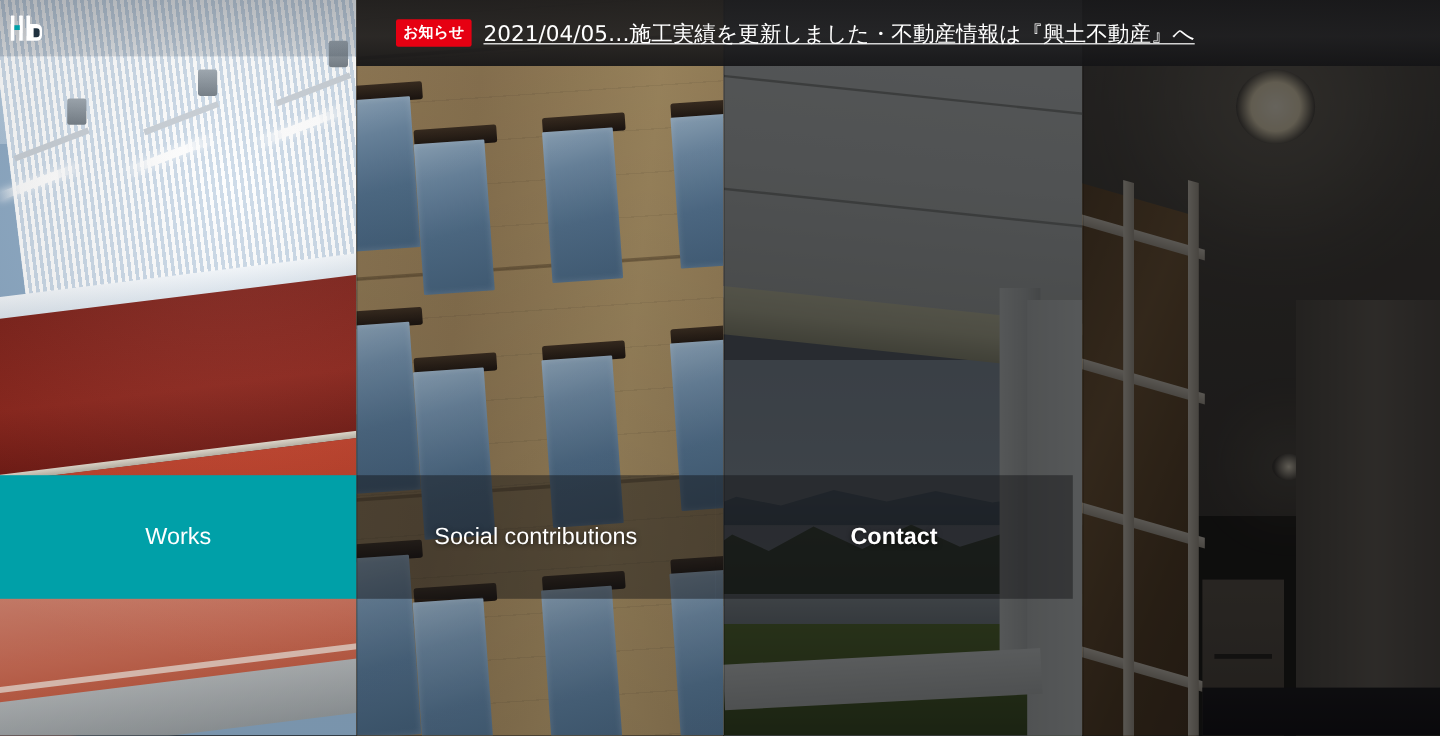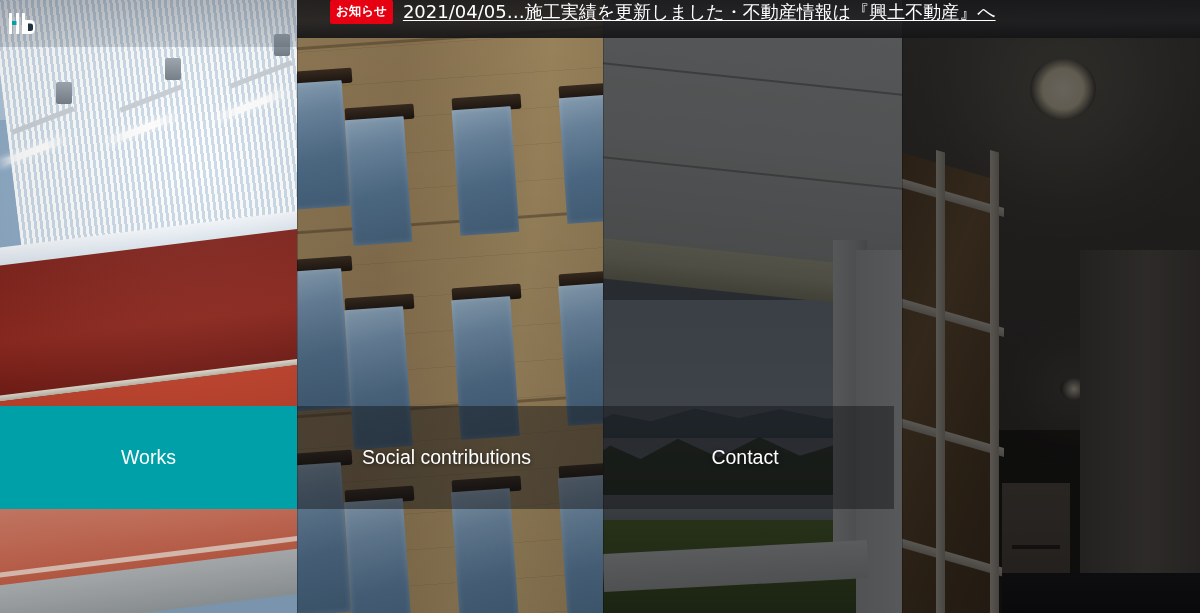--- a/index.html
+++ b/index.html
@@ -183,52 +183,52 @@
     width:27px; height:25px; flex:0 0 auto;
     position:relative;
   }
   .brand-text {
     color:#ffffff; font-size:20.5px; letter-spacing:.5px; white-space:nowrap;
     text-shadow:0 1px 3px rgba(0,0,0,.55);
     font-family:"DejaVu Sans","Liberation Sans",sans-serif;
   }
 
   .newsbar {
-    flex:1; height:38px;
+    flex:1; height:55px;
     background:linear-gradient(180deg,rgba(24,24,26,.90) 0%,rgba(30,30,32,.88) 55%,rgba(20,20,22,.92) 100%);
-    display:flex; align-items:flex-start; gap:10px;
+    display:flex; align-items:center; gap:10px;
     padding-left:33px;
   }
   .news-badge {
     background:#e60012; color:#fff;
     font-size:12.5px; font-weight:bold; line-height:1;
     padding:5px 6px 6px; border-radius:2px; white-space:nowrap;
     font-family:"DejaVu Sans","Liberation Sans",sans-serif;
   }
   .news-link {
     color:#ffffff; font-size:18px; text-decoration:underline;
     text-underline-offset:2px; white-space:nowrap;
     font-family:"DejaVu Sans","Liberation Sans",sans-serif;
   }
 
   
   .navband {
-    position:absolute; left:0; top:406px; width:1200px; height:103px;
+    position:absolute; left:0; top:396px; width:1200px; height:103px;
     display:flex; z-index:25;
   }
   .nav-item {
     display:flex; align-items:center; justify-content:center;
     color:#ffffff; font-size:19.5px; text-decoration:none;
     background:rgba(18,18,20,.46);
     text-shadow:0 1px 4px rgba(0,0,0,.6);
   }
   .nav-item.n1 { width:297px; background:#00a0a8; text-shadow:none; }
   .nav-item.n2 { width:306px; }
   .nav-item.n3 { width:299px; }
-  .nav-item.n4 { width:298px; }
+  .nav-item.n4 { width:298px;font-weight:bold; }
 
   
   .seps { position:absolute; inset:0; z-index:20; pointer-events:none; }
   .sep { position:absolute; top:0; bottom:0; width:1px; background:rgba(0,0,0,.22); }
 </style>
 </head>
 <body>
 
 <div class="stage">
 

